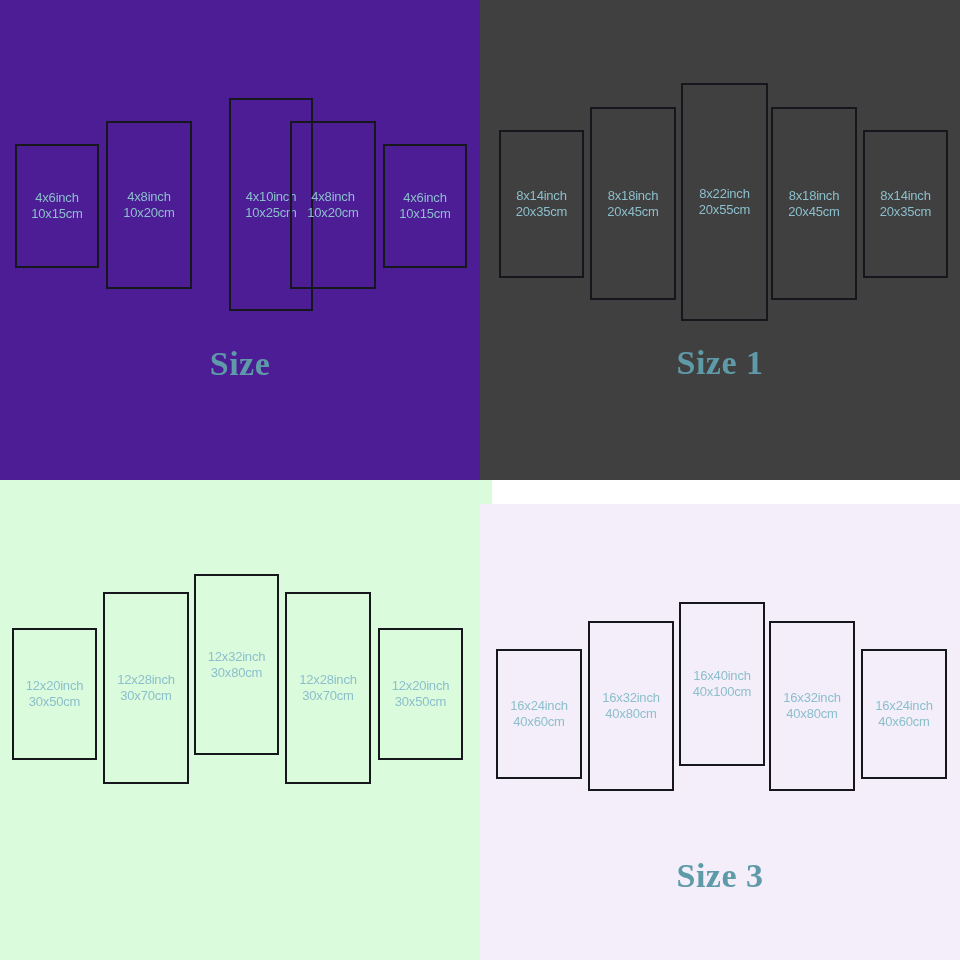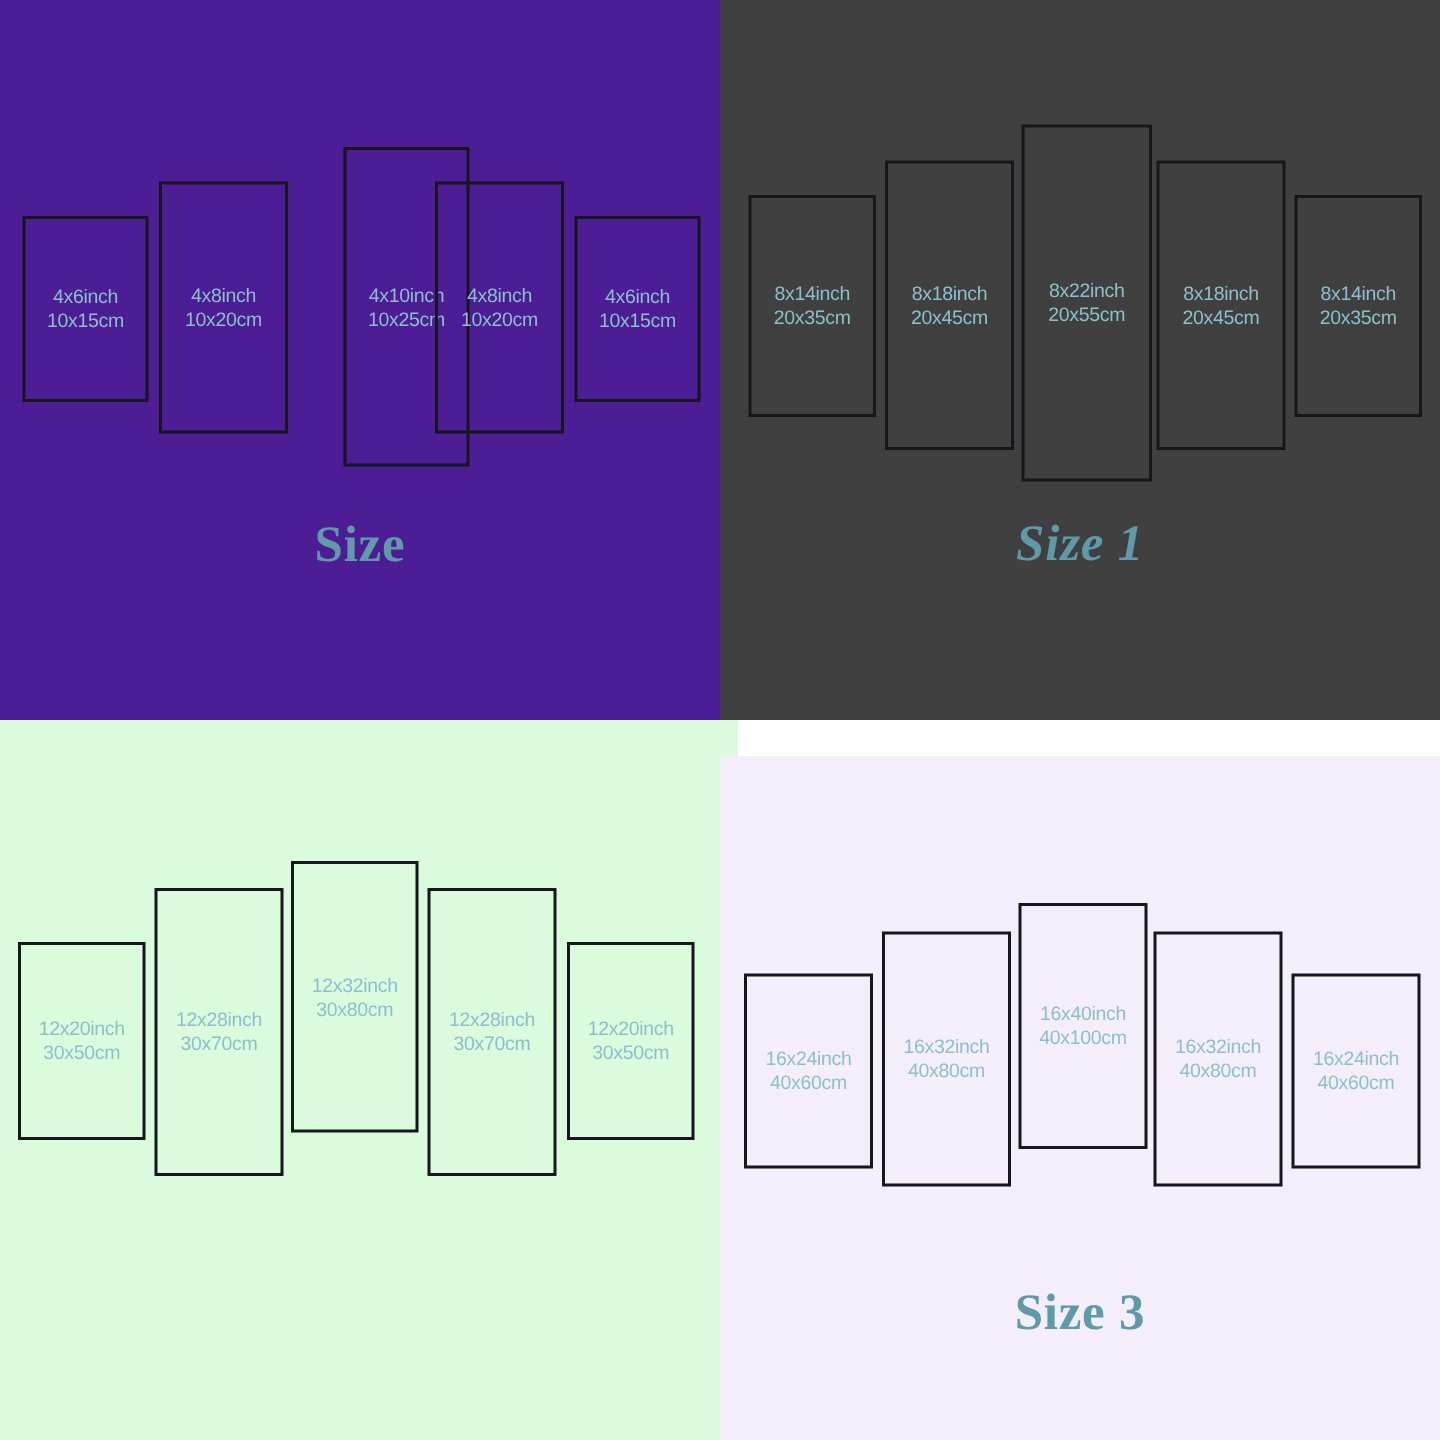--- a/index.html
+++ b/index.html
@@ -143,21 +143,21 @@
             <span class="line">20x45cm</span>
           </div>
         </div>
         <div class="panel" style="left: 383px; top: 130px; width: 85px; height: 148px; border-color: rgb(22, 22, 29);">
           <div class="panel-label" style="color: rgb(140, 191, 204);">
             <span class="line">8x14inch</span>
             <span class="line">20x35cm</span>
           </div>
         </div>
       </div>
-    <div class="quad-title" style="color: rgb(95, 154, 168); top: 344px; font-style: italic;">Size 1</div>
+    <div class="quad-title" style="color: rgb(95, 154, 168); top: 344px;">Size 1</div>
   </div>
 
   <div class="quadrant quad-bl" style="background: rgb(219, 251, 221);">
     <div class="panel-stage">
         <div class="panel" style="left: 12px; top: 148px; width: 85px; height: 132px; border-color: rgb(22, 22, 29);">
           <div class="panel-label" style="color: rgb(140, 191, 204);">
             <span class="line">12x20inch</span>
             <span class="line">30x50cm</span>
           </div>
         </div>

